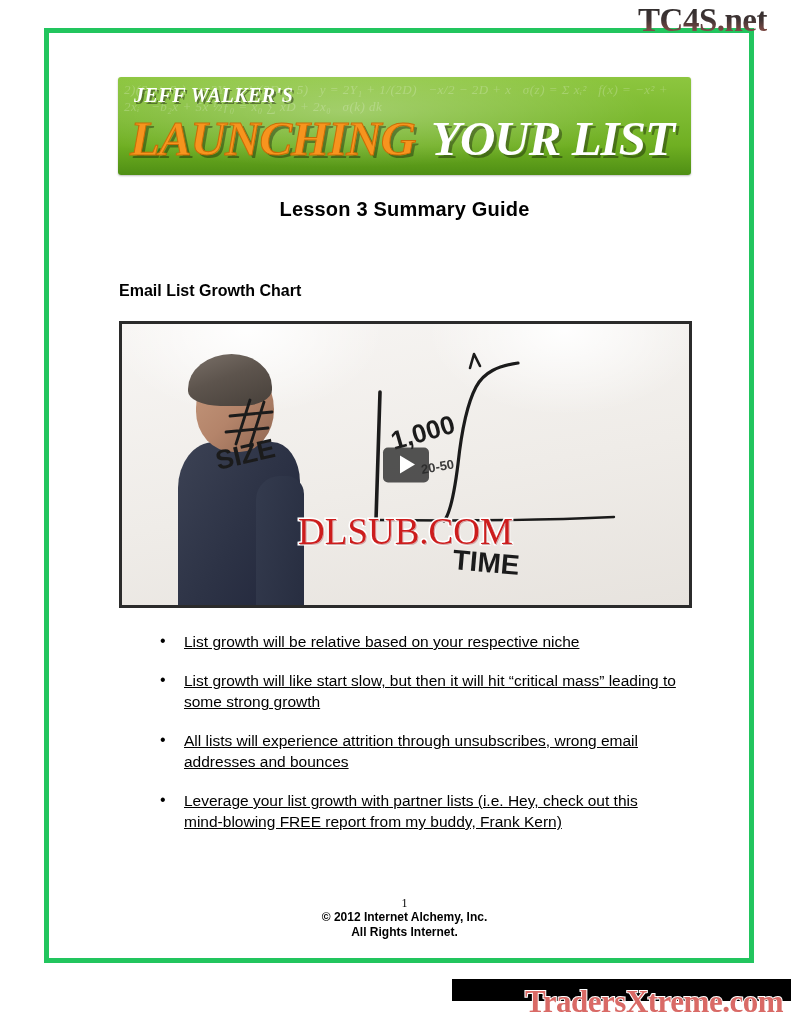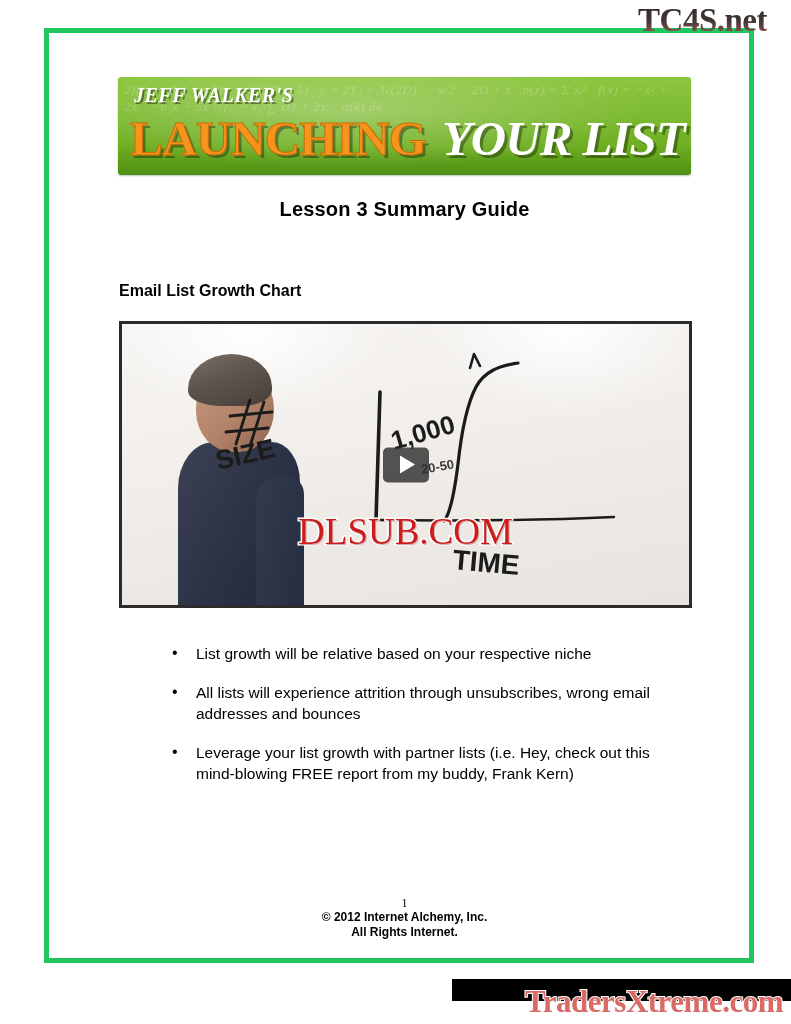--- a/index.html
+++ b/index.html
@@ -77,20 +77,21 @@
   .banner-main {
     position: absolute;
     left: 12px;
     top: 33px;
     z-index: 3;
     white-space: nowrap;
   }
   .banner-launching {
     font-family: "Liberation Serif", serif;
     font-weight: bold;
+    font-style: italic;
     font-size: 49px;
     letter-spacing: -1px;
     color: #f7941e;
     text-shadow: 3px 3px 0 rgba(0,0,0,.35);
     -webkit-text-stroke: 1px #c96d06;
   }
   .banner-yourlist {
     font-family: "Liberation Serif", serif;
     font-weight: bold;
     font-style: italic;
@@ -231,23 +232,24 @@
       0 0 0 #fff,
       1px 1px 0 rgba(120,0,0,.35);
   }
 
   
   .bullets {
     position: absolute;
     left: 95px;
     top: 594px;
     width: 530px;
-    margin: 16px;
+    margin: 4px;
     padding: 0;
     list-style: none;
+    text-decoration: underline;
   }
   .bullets li {
     position: relative;
     padding-left: 36px;
     margin-bottom: 18px;
     font-size: 15.5px;
     line-height: 21px;
     color: #000;
   }
   .bullets li::before {
@@ -377,20 +379,21 @@
 
     <div class="play-btn">
       <div class="play-tri"></div>
     </div>
 
     <div class="dlsub">DLSUB.COM</div>
   </div>
 
   <ul class="bullets">
     <li>List growth will be relative based on your respective niche</li>
+    <li>List growth will like start slow, but then it will hit “critical mass” leading to some strong growth</li>
     <li>All lists will experience attrition through unsubscribes, wrong email addresses and bounces</li>
     <li>Leverage your list growth with partner lists (i.e. Hey, check out this mind-blowing FREE report from my buddy, Frank Kern)</li>
   </ul>
 
   <div class="footer">
     <div class="pagenum">1</div>
     <div class="copy">© 2012 Internet Alchemy, Inc.</div>
     <div class="rights">All Rights Internet.</div>
   </div>
 

